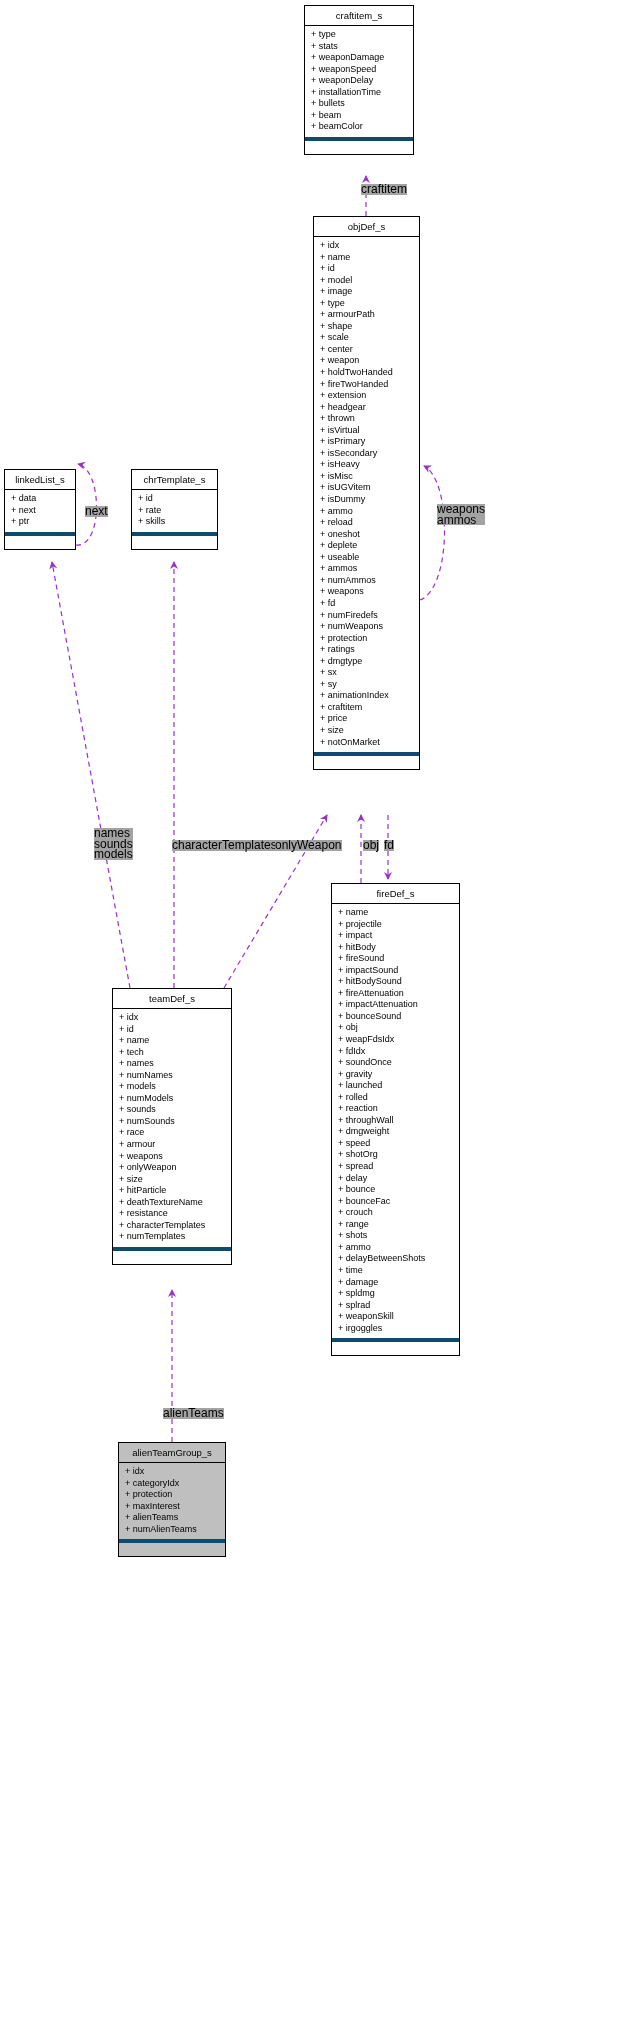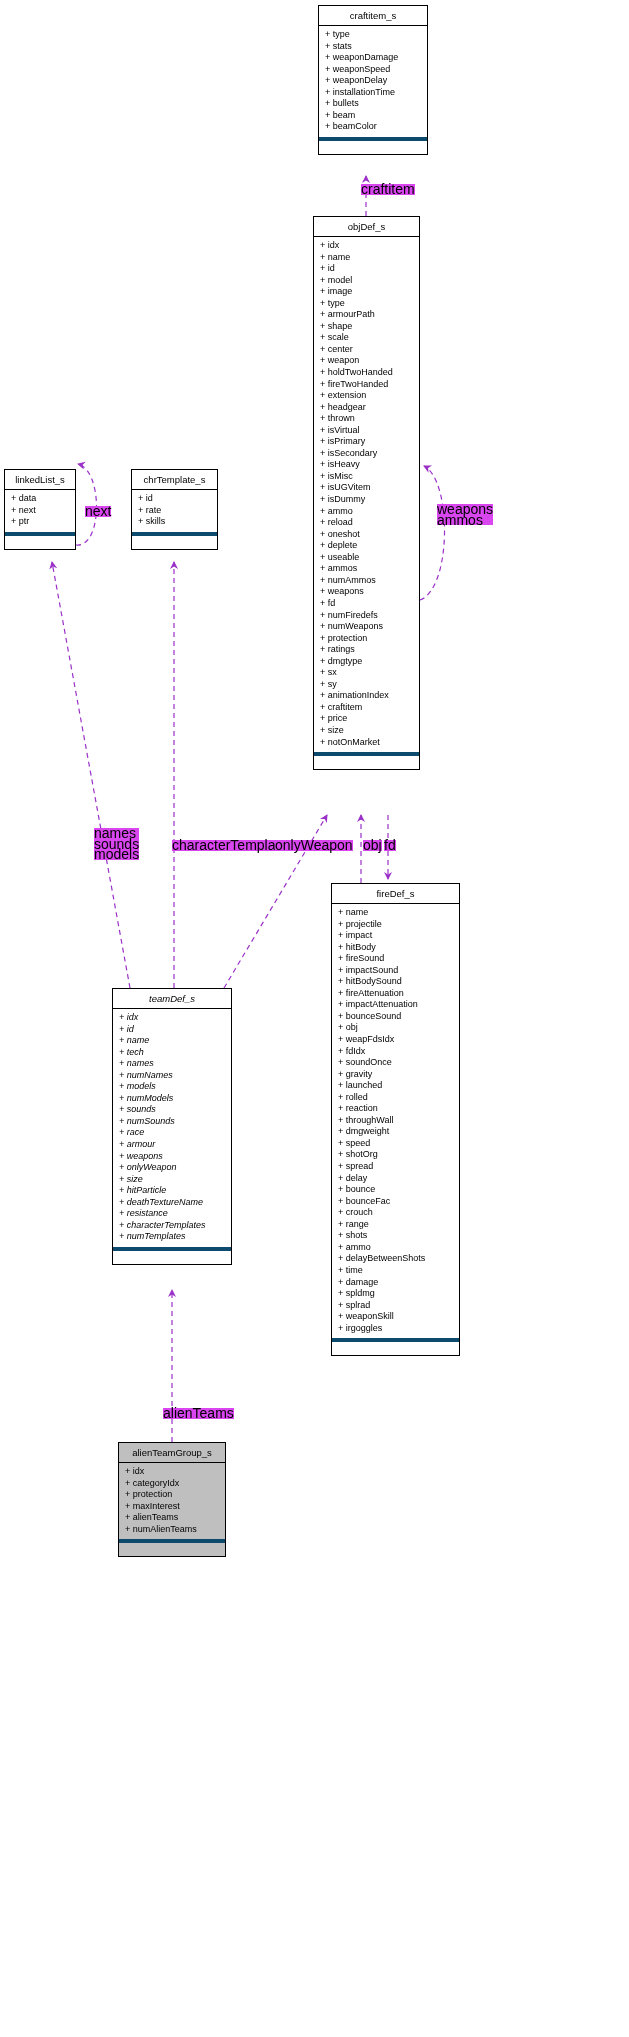--- a/index.html
+++ b/index.html
@@ -53,26 +53,26 @@
     line-height: 11.55px;
     color: #000000;
     padding-left: 6px;
     white-space: nowrap;
   }
   .uml-methods {
     min-height: 13px;
   }
   .edge-label {
     position: absolute;
-    font-size: 14px;
+    font-size: 12px;
     line-height: 10.5px;
     color: #000000;
     white-space: nowrap;
     z-index: 6;
-    background: #d946ef;
+    background: #a3a3a3;
   }
   .edge-label div { white-space: nowrap; }
 </style>
 </head>
 <body>
 
 <div id="canvas">
 
   <svg class="edges" viewBox="0 0 629 2037">
     <defs>
@@ -112,21 +112,21 @@
     <g>
       <path d="M388,815 L388,879" stroke="#9a30c8" stroke-width="1.2" fill="none" stroke-dasharray="5,4" marker-end="url(#arrowOpen)"></path>
     </g>
 
     <g>
       <path d="M172,1442 L172,1290" stroke="#9a30c8" stroke-width="1.2" fill="none" stroke-dasharray="5,4" marker-end="url(#arrowOpen)"></path>
     </g>
   </svg>
 
   <div id="boxes">
-      <div class="uml-box" style="left: 318px; top: 5px; width: 110px;">
+      <div class="uml-box" style="left: 304px; top: 5px; width: 110px;">
         <div class="uml-title">craftitem_s</div>
         <div class="uml-attrs">
           <div class="uml-attr">+ type</div>
           <div class="uml-attr">+ stats</div>
           <div class="uml-attr">+ weaponDamage</div>
           <div class="uml-attr">+ weaponSpeed</div>
           <div class="uml-attr">+ weaponDelay</div>
           <div class="uml-attr">+ installationTime</div>
           <div class="uml-attr">+ bullets</div>
           <div class="uml-attr">+ beam</div>
@@ -238,21 +238,21 @@
           <div class="uml-attr">+ delayBetweenShots</div>
           <div class="uml-attr">+ time</div>
           <div class="uml-attr">+ damage</div>
           <div class="uml-attr">+ spldmg</div>
           <div class="uml-attr">+ splrad</div>
           <div class="uml-attr">+ weaponSkill</div>
           <div class="uml-attr">+ irgoggles</div>
         </div>
         <div class="uml-methods"></div>
       </div>
-      <div class="uml-box" style="left: 112px; top: 988px; width: 120px; font-style: italic;">
+      <div class="uml-box" style="left: 112px; top: 988px; width: 120px;">
         <div class="uml-title">teamDef_s</div>
         <div class="uml-attrs">
           <div class="uml-attr">+ idx</div>
           <div class="uml-attr">+ id</div>
           <div class="uml-attr">+ name</div>
           <div class="uml-attr">+ tech</div>
           <div class="uml-attr">+ names</div>
           <div class="uml-attr">+ numNames</div>
           <div class="uml-attr">+ models</div>
           <div class="uml-attr">+ numModels</div>

